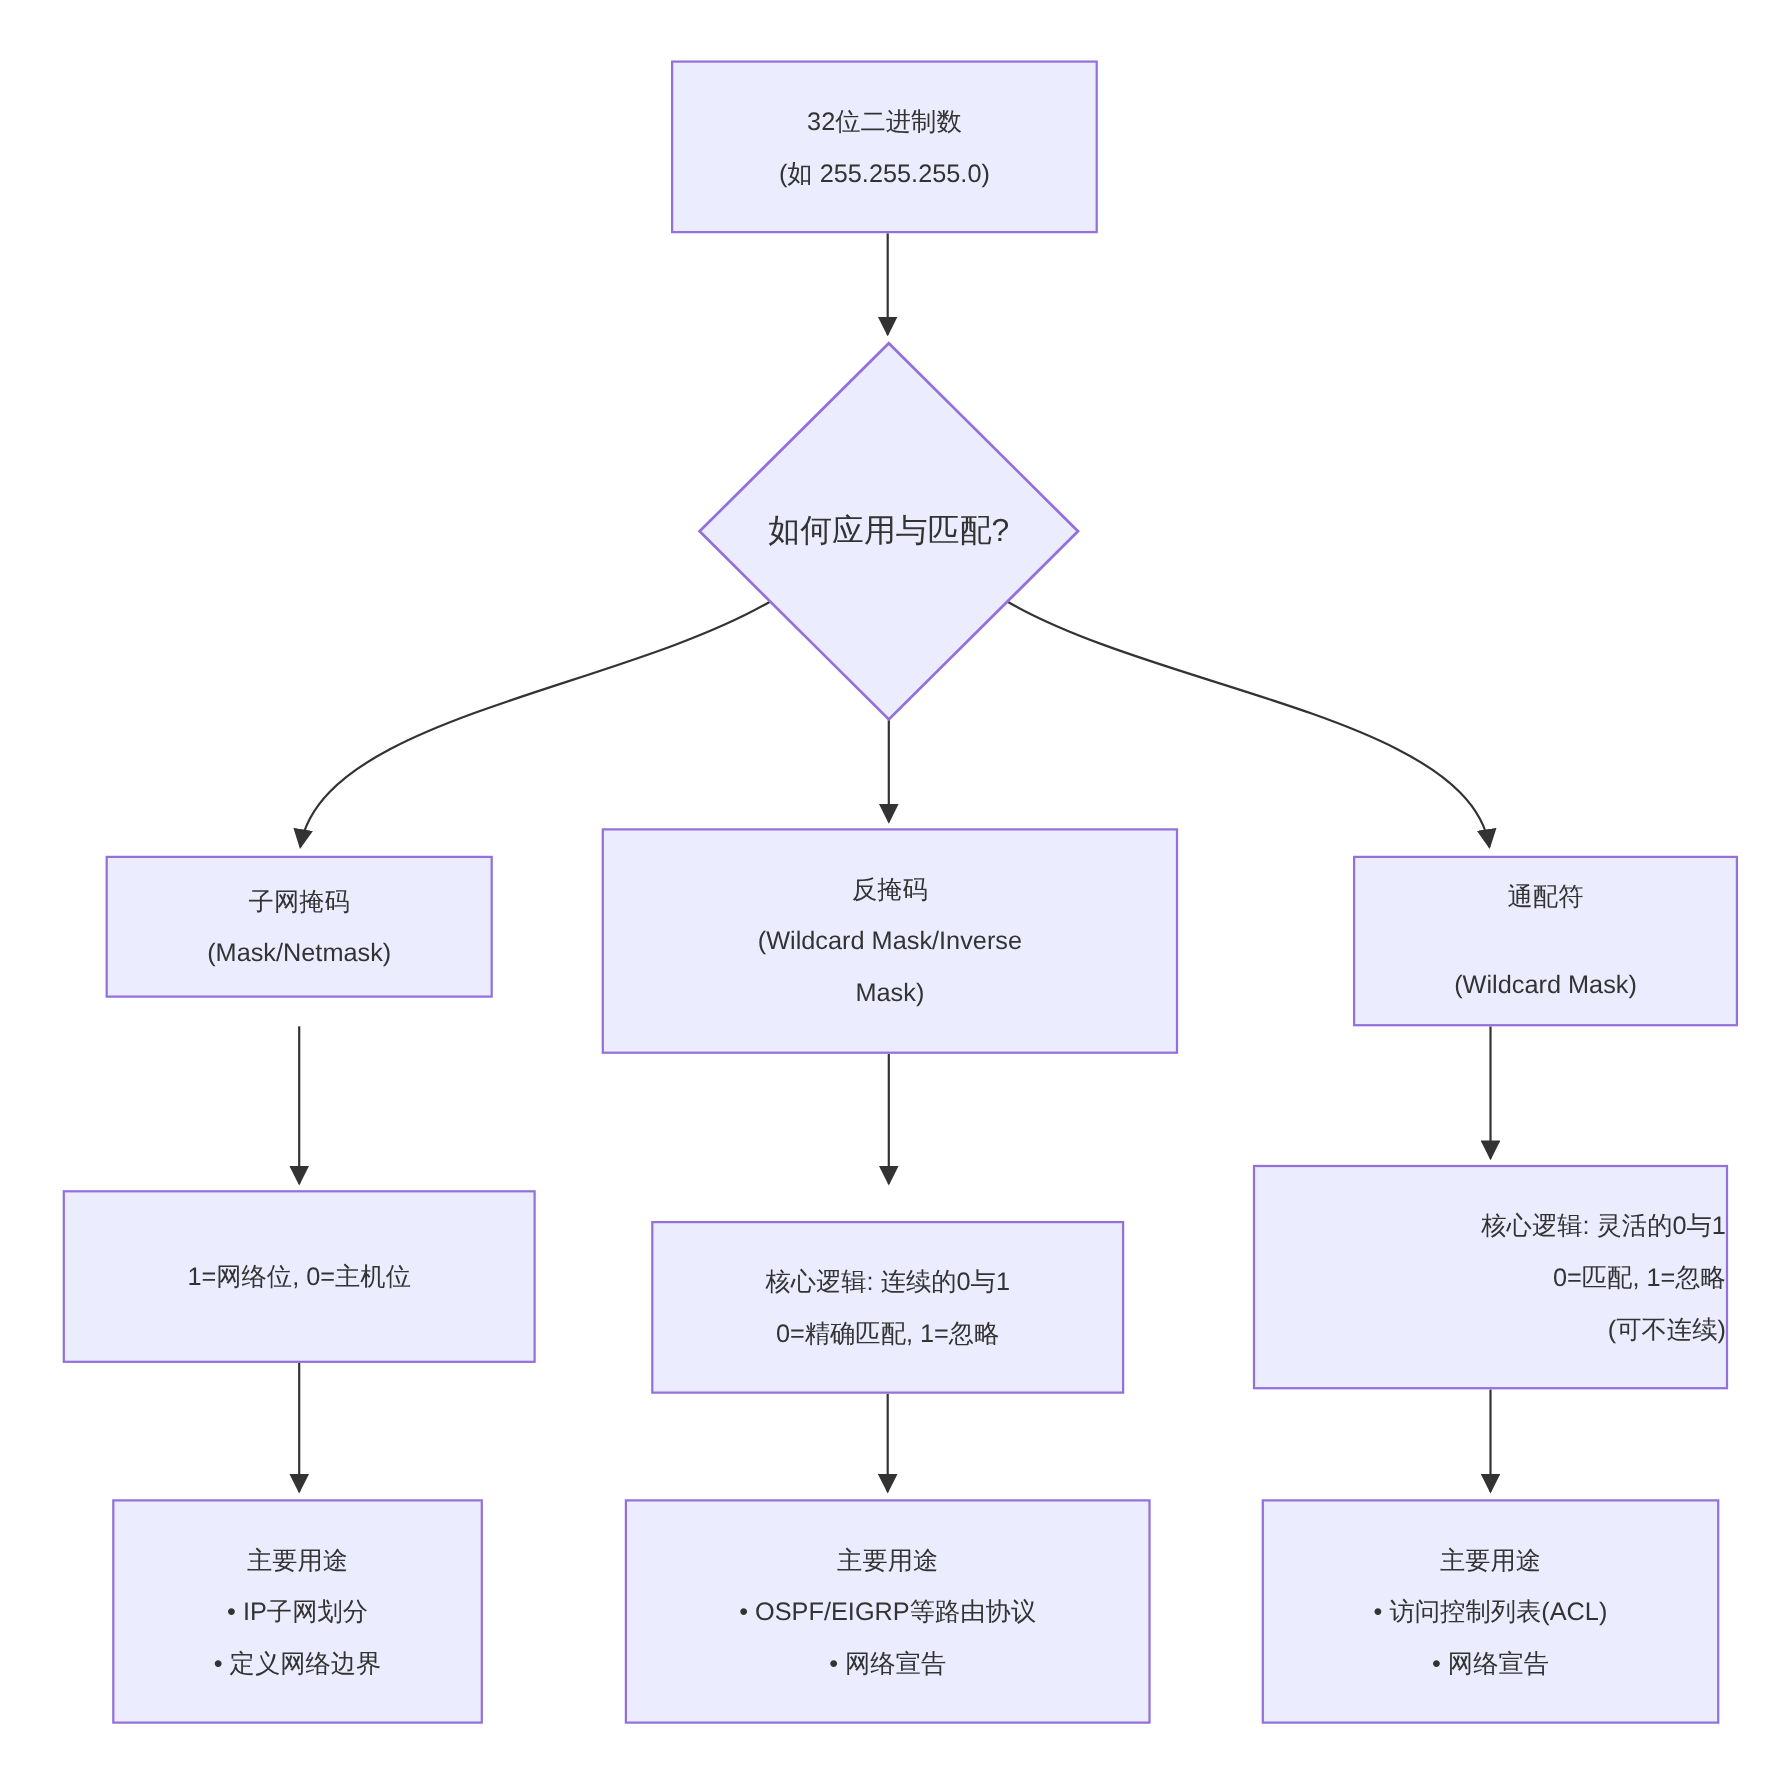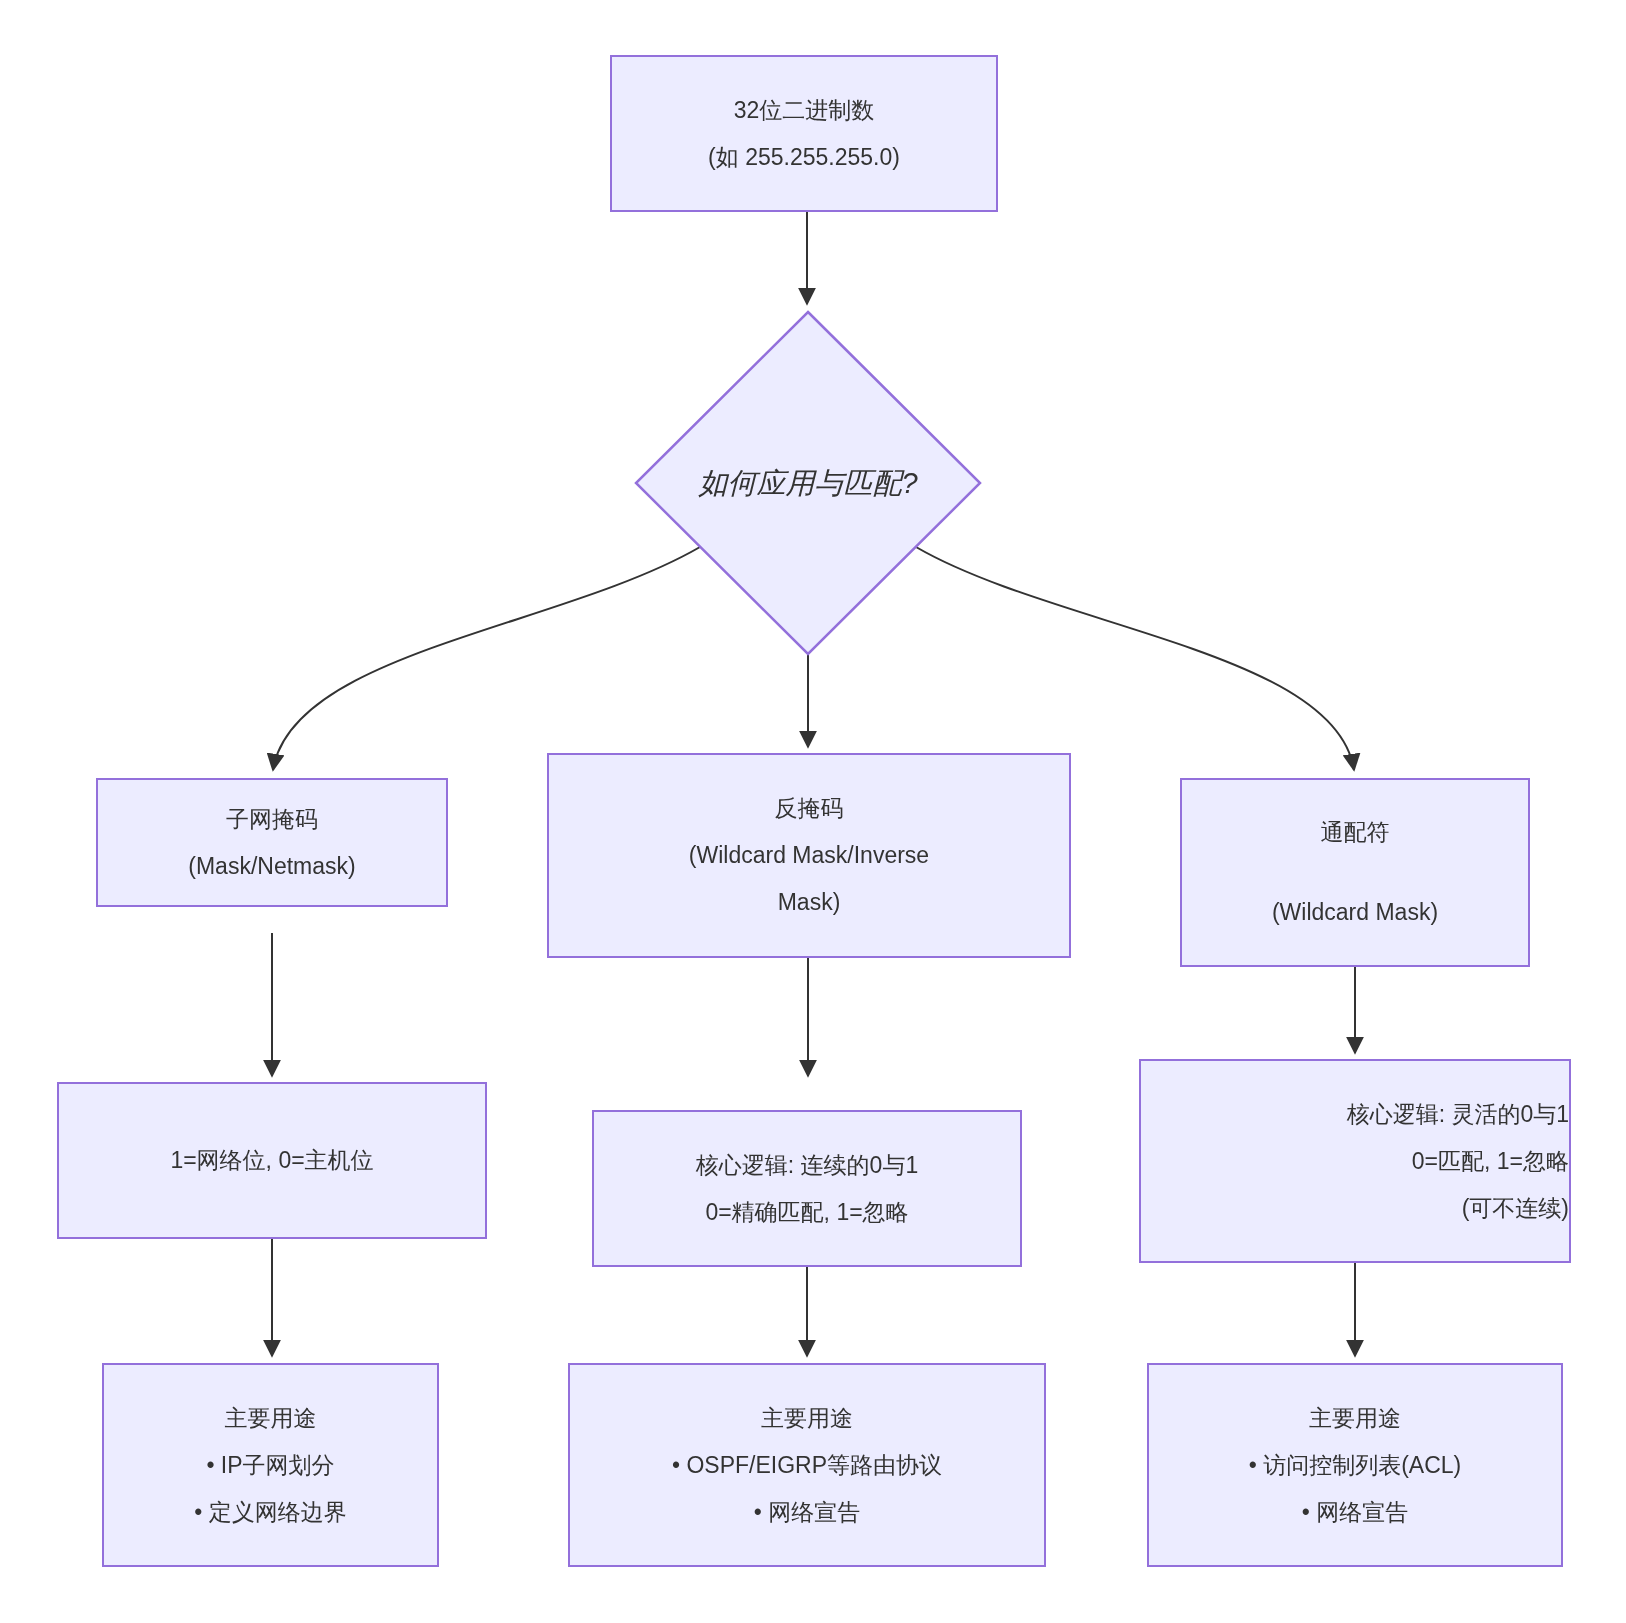--- a/index.html
+++ b/index.html
@@ -32,21 +32,20 @@
   }
   .diamond-label {
     position: absolute;
     display: flex;
     align-items: center;
     justify-content: center;
     text-align: center;
     font-size: 29px;
     line-height: 47px;
     color: #333333;
-    font-style: italic;
   }
   .line { display: block; }
 </style>
 </head>
 <body>
 
 <div class="canvas">
 
   <svg class="edges-layer" width="1626" height="1623" viewBox="0 0 1626 1623" xmlns="http://www.w3.org/2000/svg">
     <defs>
@@ -85,21 +84,21 @@
     <span class="line">子网掩码</span>
     <span class="line">(Mask/Netmask)</span>
   </div>
 
   <div class="node" style="left:547px; top:753px; width:524px; height:205px;">
     <span class="line">反掩码</span>
     <span class="line">(Wildcard Mask/Inverse</span>
     <span class="line">Mask)</span>
   </div>
 
-  <div class="node" style="left:1180px; top:778px; width:350px; height:189px;gap:33px;">
+  <div class="node" style="left:1230px; top:778px; width:350px; height:155px;gap:33px;">
     <span class="line">通配符</span>
     <span class="line">(Wildcard Mask)</span>
   </div>
 
   <div class="node" style="left:57px; top:1082px; width:430px; height:157px;">
     <span class="line">1=网络位, 0=主机位</span>
   </div>
 
   <div class="node" style="left:592px; top:1110px; width:430px; height:157px;">
     <span class="line">核心逻辑: 连续的0与1</span>

